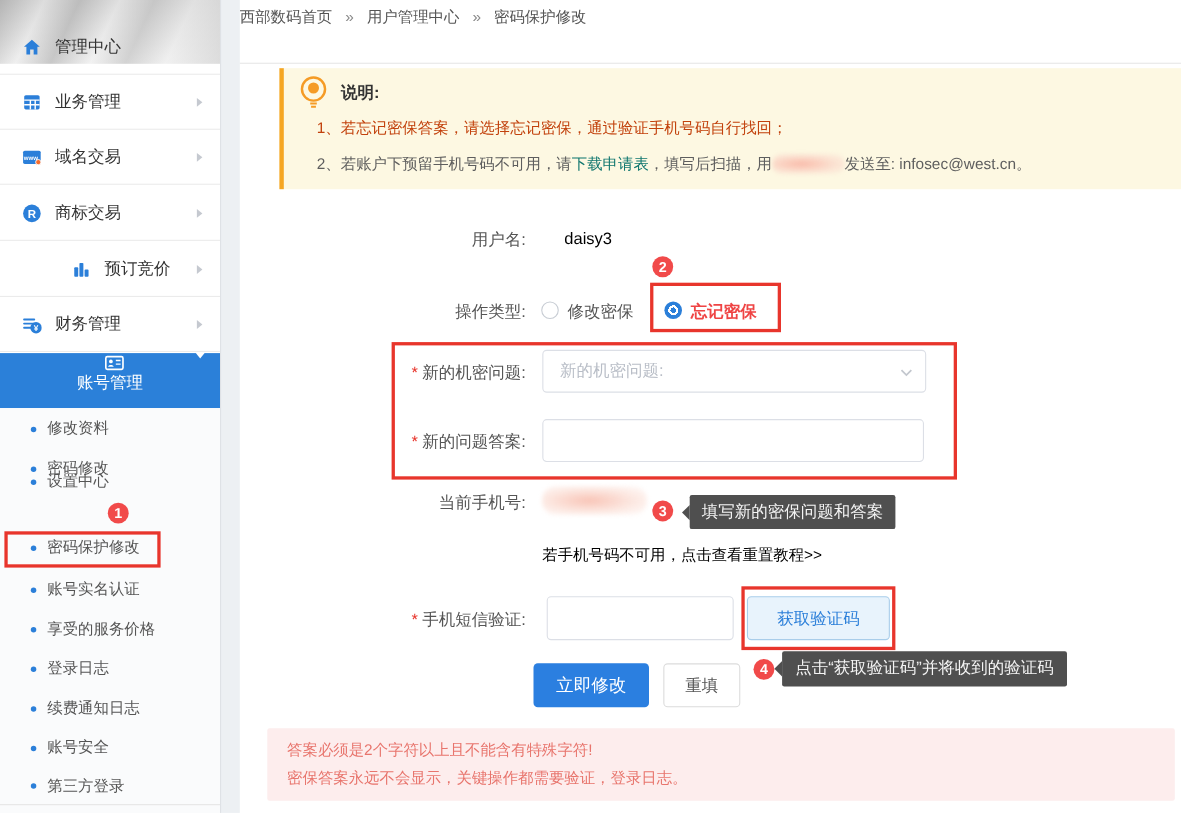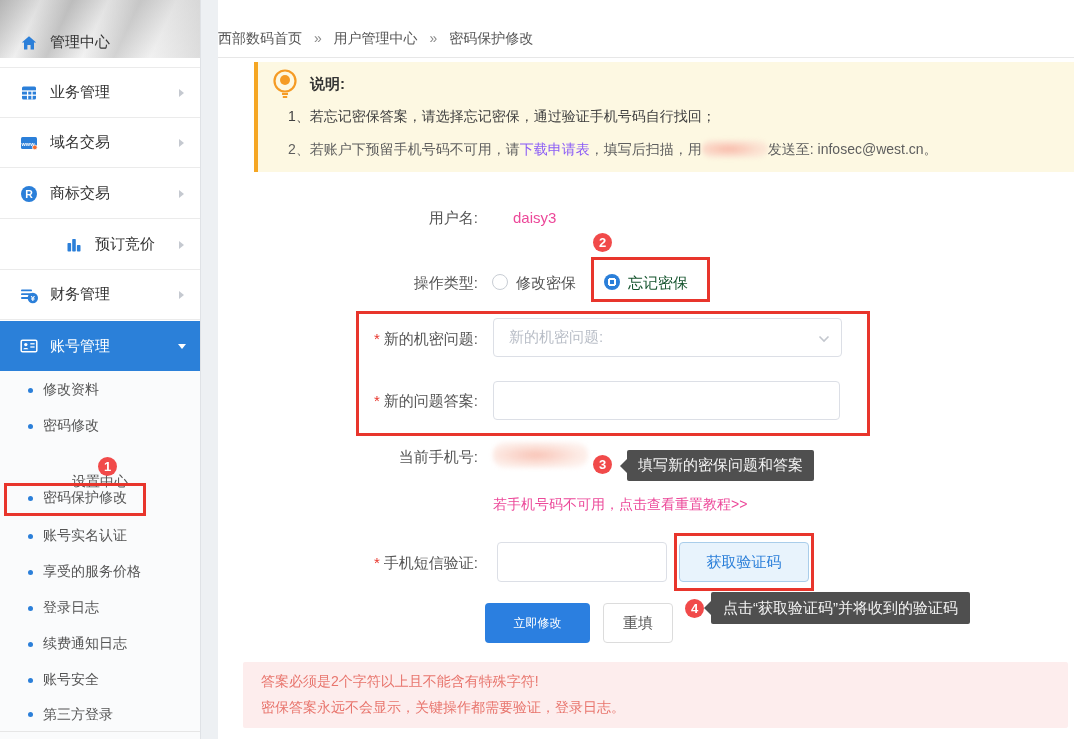--- a/index.html
+++ b/index.html
@@ -25,69 +25,69 @@
   .sub-item { position:absolute; left:0; width:200px; height:36px; display:flex; align-items:center;
     font-size:14px; color:#555; cursor:pointer; }
   .sub-item .dot { width:5px; height:5px; border-radius:50%; background:#2b7fd9; margin:0 10px 0 28px; flex:0 0 auto; }
   .sub-last { border-bottom:1px solid #e6e6e6; }
   .side-redbox { position:absolute; left:4px; top:483px; width:142px; height:33px;
     border:3px solid #e8352c; pointer-events:none; }
 
   .gutter { position:absolute; left:200px; top:0; width:18px; height:739px; background:#edf0f3; border-left:1px solid #dfe2e6; }
 
   
-  .breadcrumb { position:absolute; left:218px; top:7px; font-size:14px; color:#555;margin-top:23px; }
+  .breadcrumb { position:absolute; left:218px; top:7px; font-size:14px; color:#555; }
   .breadcrumb .bc-item { cursor:pointer; }
   .breadcrumb .bc-sep { color:#8a8a8a; margin:0 8px; }
   .panel-topline { position:absolute; left:218px; top:57px; width:856px; height:1px; background:#e7e7e7; }
 
   .notice { position:absolute; left:254px; top:62px; width:825px; height:110px;
     background:#fdf8e2; border-left:4px solid #f5a623;padding-left:16px; }
   .notice-title { position:absolute; left:52px; top:13px; font-size:15px; font-weight:bold; color:#333; }
   .bulb { position:absolute; left:12px; top:6px; }
-  .notice-line1 { position:absolute; left:30px; top:46px; font-size:14px; color:#404040; }
+  .notice-line1 { position:absolute; left:30px; top:46px; font-size:14px; color:#c2410c; }
   .notice-line2 { position:absolute; left:30px; top:78px; font-size:14px; color:#5e5e5e; white-space:nowrap; }
-  .notice-line2 a, .blue-link { color:#8b5cf6; text-decoration:none; cursor:pointer; }
+  .notice-line2 a, .blue-link { color:#0f766e; text-decoration:none; cursor:pointer; }
   .redact { display:inline-block; width:66px; height:18px; vertical-align:-4px; border-radius:9px;
     background:radial-gradient(ellipse at 40% 50%, rgba(248,183,166,.95), rgba(250,210,198,.6) 55%, rgba(255,238,232,.15));
     filter:blur(2px); }
 
   .flabel { position:absolute; right:596px; font-size:15px; color:#555; white-space:nowrap; text-align:right; }
   .star { color:#e8352c; margin-right:4px; }
-  .fvalue { position:absolute; font-size:15px; color:#ec4899;text-align:right; }
+  .fvalue { position:absolute; font-size:15px; color:#000000;text-align:right; }
 
   .badge { position:absolute; width:19px; height:19px; border-radius:50%; background:#f14a4a; color:#fff;
     font-size:13px; font-weight:bold; display:flex; align-items:center; justify-content:center; z-index:6; }
 
   .radio { position:absolute; width:16px; height:16px; border-radius:50%; background:#fff; border:1px solid #c8cdd4; cursor:pointer; }
   .radio.checked { border:none;
     background:radial-gradient(circle at center, #2b7fd9 0 2.5px, #fff 2.5px 4.5px, #2b7fd9 4.5px 8px); }
   .radio-label { position:absolute; font-size:15px; color:#555; cursor:pointer; }
-  .radio-label.active { color:#14532d; }
+  .radio-label.active { color:#ef4444;font-weight:bold; }
 
   .anno-box { position:absolute; border:3px solid #e8352c; pointer-events:none; z-index:5; }
 
   .select-box { position:absolute; left:493px; top:318px; width:349px; height:39px; background:#fff;
     border:1px solid #dcdfe6; border-radius:4px; display:flex; align-items:center; cursor:pointer; }
   .select-box .ph { margin-left:15px; font-size:15px; color:#b9bec7; }
   .select-box .chev { position:absolute; right:10px; top:13px; }
 
   .txt-input { position:absolute; background:#fff; border:1px solid #dcdfe6; border-radius:4px;
     font-size:15px; color:#333; padding:0 12px; outline:none; }
 
   .tip { position:absolute; background:#4f4f4f; color:#f4f4f4; font-size:14px; border-radius:2px; z-index:6; }
   .tip::before { content:""; position:absolute; left:-7px; top:9px;
     border-top:7px solid transparent; border-bottom:7px solid transparent; border-right:7px solid #4f4f4f; }
   .tip3 { left:627px; top:450px; padding:6px 11px; font-size:15px; }
   .tip4 { left:711px; top:592px; padding:4px 12px; line-height:24px; font-size:15px; }
 
   .btn { position:absolute; display:flex; align-items:center; justify-content:center;
     border-radius:4px; font-size:15px; cursor:pointer; }
   .btn-code { left:679px; top:542px; width:130px; height:40px; background:#e8f3fc; border:1px solid #a9cdea; color:#2b7fd9; }
-  .btn-primary { left:485px; top:603px; width:105px; height:40px; background:#2b7fe0; color:#fff; font-size:12px; border:none; }
+  .btn-primary { left:485px; top:603px; width:105px; height:40px; background:#2b7fe0; color:#fff; font-size:16px; border:none; }
   .btn-plain { left:603px; top:603px; width:70px; height:40px; background:#fff; border:1px solid #dcdcdc; color:#555; }
 
   .phone-redact { position:absolute; left:493px; top:442px; width:95px; height:26px; border-radius:12px;
     background:radial-gradient(ellipse at 45% 50%, rgba(248,190,175,.9), rgba(250,214,202,.55) 55%, rgba(255,240,235,.12));
     filter:blur(2px); }
 
   .warnbox { position:absolute; left:243px; top:662px; width:825px; height:66px; background:#fdeded; border-radius:2px; }
   .warn1 { position:absolute; left:18px; top:11px; font-size:14px; color:#e8756d; }
   .warn2 { position:absolute; left:18px; top:37px; font-size:14px; color:#e8756d; }
 </style>
@@ -158,21 +158,21 @@
             <rect x="1" y="7.3" width="11" height="1.8" rx="0.9"></rect>
             <rect x="1" y="11.1" width="11" height="1.8" rx="0.9"></rect>
             <circle cx="12.8" cy="12" r="5.2"></circle>
           </g>
           <text x="12.8" y="14.9" font-size="7.5" fill="#fff" text-anchor="middle" font-weight="bold">¥</text>
         </svg>
       <span>财务管理</span>
       <span class="arrow"></span>
     </div>
 
-    <div class="menu-item selected" style="top:321px;">
+    <div class="menu-item selected" style="top:321px;flex-direction:column;">
       <svg class="mi-icon" viewBox="0 0 18 18">
           <rect x="1.2" y="3.2" width="15.6" height="11.6" rx="1.4" fill="none" stroke="#fff" stroke-width="1.5"></rect>
           <circle cx="5.8" cy="7.6" r="1.7" fill="#fff"></circle>
           <path d="M3.3 12.3 C3.3 10.4 8.3 10.4 8.3 12.3 Z" fill="#fff"></path>
           <line x1="10.3" y1="6.8" x2="14.6" y2="6.8" stroke="#fff" stroke-width="1.3"></line>
           <line x1="10.3" y1="10" x2="14.6" y2="10" stroke="#fff" stroke-width="1.3"></line>
         </svg>
       <span>账号管理</span>
       <span class="arrow"></span>
     </div>
@@ -180,21 +180,21 @@
     <div class="submenu-bg"></div>
 
     <div class="sub-item" style="top:372px;">
         <span class="dot"></span>
         <span>修改资料</span>
       </div>
     <div class="sub-item" style="top:408px;">
         <span class="dot"></span>
         <span>密码修改</span>
       </div>
-    <div class="sub-item" style="top:468px;flex-direction:column;">
+    <div class="sub-item" style="top:420px;">
         <span class="dot"></span>
         <span>设置中心</span>
       </div>
     <div class="sub-item" style="top:480px;">
         <span class="dot"></span>
         <span>密码保护修改</span>
       </div>
     <div class="sub-item" style="top:518px;">
         <span class="dot"></span>
         <span>账号实名认证</span>

